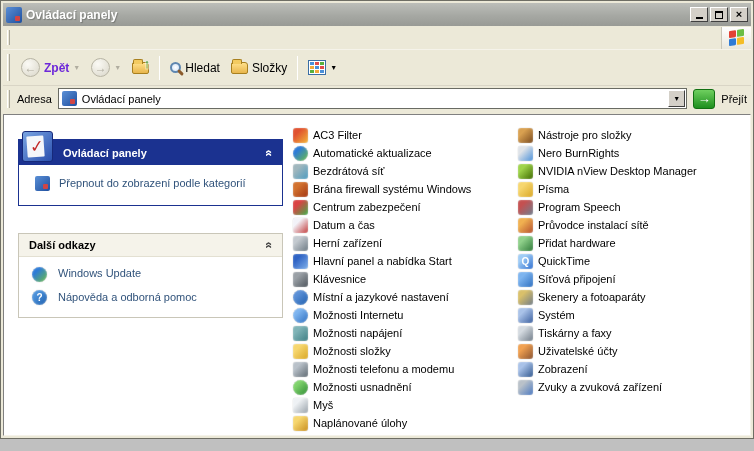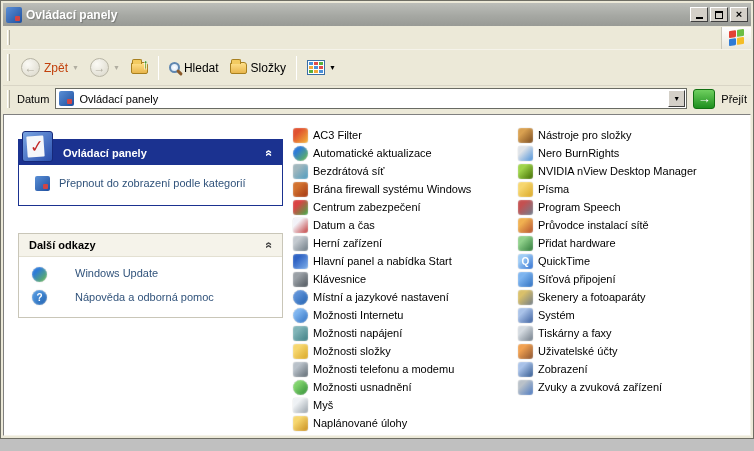--- a/index.html
+++ b/index.html
@@ -22,21 +22,21 @@
   .menubar{height:24px;display:flex;align-items:center;padding-left:12px;position:relative;border-bottom:1px solid #f5f3ea;flex:none;}
   .grip{position:absolute;left:4px;top:4px;bottom:4px;width:3px;border-left:1px solid #fff;border-right:1px solid #aaa79a;}
   .menu-item{padding:3px 9px;font-size:11px;color:#5f5f58;}
   .logo-box{margin-left:auto;width:30px;height:22px;background:linear-gradient(#ffffff,#e9e7dc);border-left:1px solid #c9c6b8;display:flex;align-items:center;justify-content:center;}
   .winflag{display:grid;grid-template-columns:7px 7px;grid-template-rows:7px 7px;gap:1px;transform:skewY(-8deg);}
   .winflag span{border-radius:1px;}
   
   .toolbar{height:36px;display:flex;align-items:center;gap:3px;padding-left:14px;position:relative;border-bottom:1px solid #d9d5c6;flex:none;font-size:12px;}
   .tbtn{display:flex;align-items:center;gap:4px;padding:3px 4px;border-radius:3px;}
   .nav-circle{width:19px;height:19px;border-radius:50%;background:radial-gradient(circle at 35% 30%,#fbfaf5,#d9d6c8);border:1px solid #b8b5a5;display:flex;align-items:center;justify-content:center;color:#b0ada0;font-size:12px;font-weight:bold;flex:none;}
-  .dis-text{color:#c2410c;}
+  .dis-text{color:#6d28d9;font-weight:bold;}
   .caret{font-size:7px;color:#b0ada0;}
   .caret.dark{color:#000;}
   .folder{width:17px;height:12px;background:linear-gradient(#ffe08a,#e8b64c);border:1px solid #a8801f;border-radius:2px 3px 2px 2px;position:relative;flex:none;}
   .folder::before{content:'';position:absolute;top:-4px;left:0;width:8px;height:4px;background:#f3cb61;border:1px solid #a8801f;border-bottom:none;border-radius:2px 2px 0 0;}
   .up-arrow{position:absolute;right:-2px;top:-7px;color:#1e8f1e;font-weight:bold;font-size:13px;text-shadow:1px 1px 0 #fff,-1px 1px 0 #fff;}
   .mag{width:11px;height:11px;border:2px solid #5f87b0;border-radius:50%;background:radial-gradient(#ffffff,#cfe2f7);position:relative;flex:none;}
   .mag::after{content:'';position:absolute;width:3px;height:7px;background:#8a5a2a;border-radius:2px;right:-3px;bottom:-5px;transform:rotate(-45deg);}
   .grid-icon{width:18px;height:15px;border:1px solid #3a6ea5;background:#fff;display:grid;grid-template-columns:repeat(3,1fr);grid-template-rows:repeat(3,1fr);gap:1px;padding:1px;flex:none;}
   .sep{width:1px;height:24px;background:#c8c5b6;border-right:1px solid #fff;margin:0 3px;}
   .btn-label{color:#000;}
@@ -55,21 +55,21 @@
   .p1-icon{position:absolute;left:3px;top:-9px;width:31px;height:31px;background:linear-gradient(135deg,#79a4e2,#2a4fae);border:1px solid #16297a;border-radius:3px;display:flex;align-items:center;justify-content:center;}
   .p1-icon .sheet{position:absolute;left:4px;top:4px;width:17px;height:21px;background:#f4f6fa;border-radius:1px;transform:rotate(-4deg);}
   .p1-icon .check{position:relative;color:#c22727;font-weight:bold;font-size:17px;line-height:1;transform:rotate(-6deg);}
   .chevron{margin-left:auto;display:inline-block;transform:rotate(90deg);font-weight:bold;font-size:12px;}
   .p1-body{padding:11px 8px 14px 16px;display:flex;gap:9px;}
   .side-link-text{color:#31537b;line-height:1.4;}
   .panel2{margin-top:27px;border:1px solid #c9c6b8;background:#fff;}
   .p2-header{height:23px;background:#f5f3ea;border-bottom:1px solid #e3e0d2;color:#000;font-weight:bold;display:flex;align-items:center;padding:0 9px 0 10px;}
   .p2-header .chevron{color:#444;}
   .p2-body{padding:9px 6px 12px 13px;display:flex;flex-direction:column;gap:8px;}
-  .p2-item{display:flex;gap:28px;align-items:center;}
+  .p2-item{display:flex;gap:11px;align-items:center;}
   
   .col{position:absolute;top:11px;display:flex;flex-direction:column;}
   .col1{left:289px;width:224px;}
   .col2{left:514px;width:234px;}
   .row{height:18px;display:flex;align-items:center;gap:3px;}
   .row .label{font-size:11px;color:#000;padding:1px 2px;white-space:nowrap;}
   .row .label.sel{background:#D4D0C8;}
 </style>
 </head>
 <body>
@@ -149,21 +149,21 @@
         <span style="background:#58b03c"></span>
           <span style="background:#f0a93c"></span>
           <span style="background:#4a90d9"></span>
       </span>
       <span class="caret dark">▼</span>
     </span>
   </div>
 
   <div class="addressbar">
     <span class="grip"></span>
-    <span>Datum</span>
+    <span>Adresa</span>
     <span class="combo">
       <span class="cp-icon"></span>
       <span class="combo-text">Ovládací panely</span>
       <span class="combo-btn">▼</span>
     </span>
     <span class="go-btn">→</span>
     <span>Přejít</span>
   </div>
 
   <div class="content">

